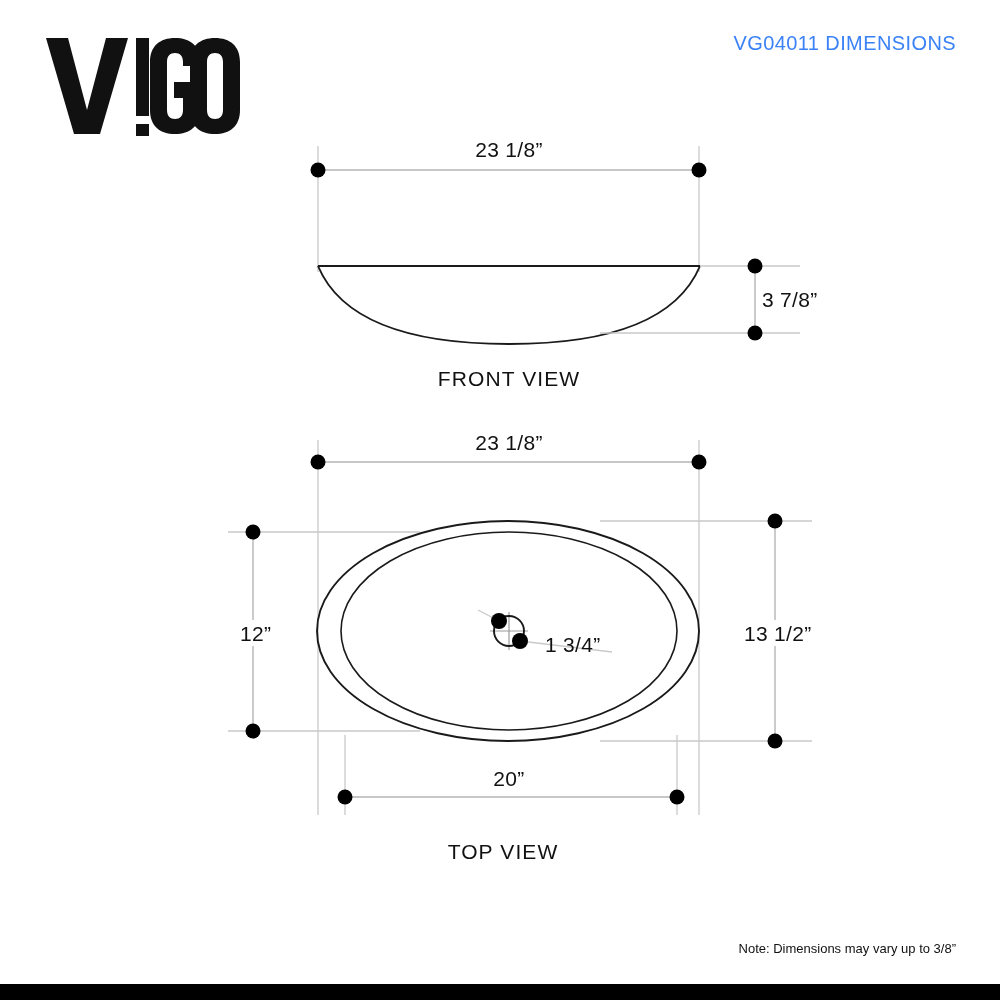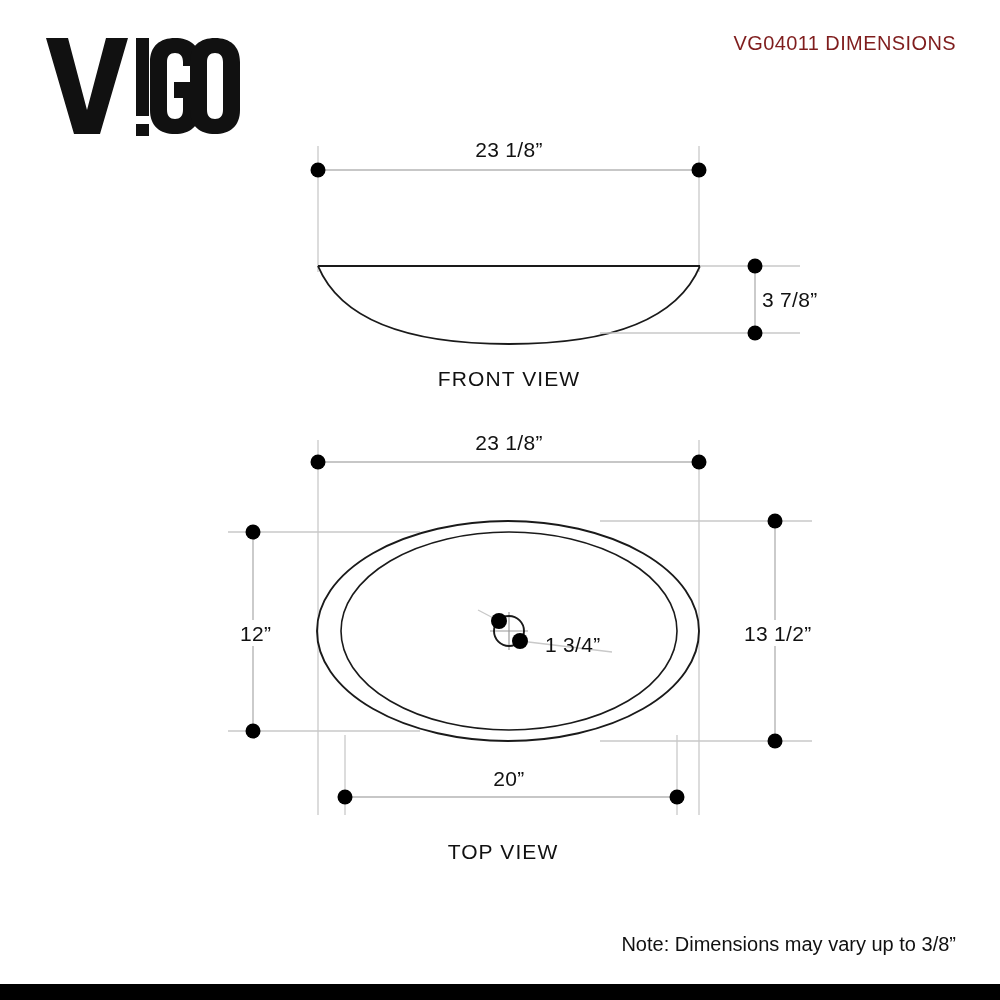--- a/index.html
+++ b/index.html
@@ -72,28 +72,28 @@
     font-size: 21px;
     fill: #111111;
     letter-spacing: 1.1px;
   }
   .header-title {
     position: absolute;
     right: 44px;
     top: 32px;
     font-size: 20px;
     letter-spacing: 0.4px;
-    color: #7f1d1d;
+    color: #3b82f6;
     white-space: nowrap;
   }
   .note-text {
     position: absolute;
     right: 44px;
     bottom: 44px;
-    font-size: 20px;
+    font-size: 13px;
     color: #111111;
     white-space: nowrap;
   }
   .bottom-bar {
     position: absolute;
     left: 0;
     bottom: 0;
     width: 1000px;
     height: 16px;
     background: #000000;

